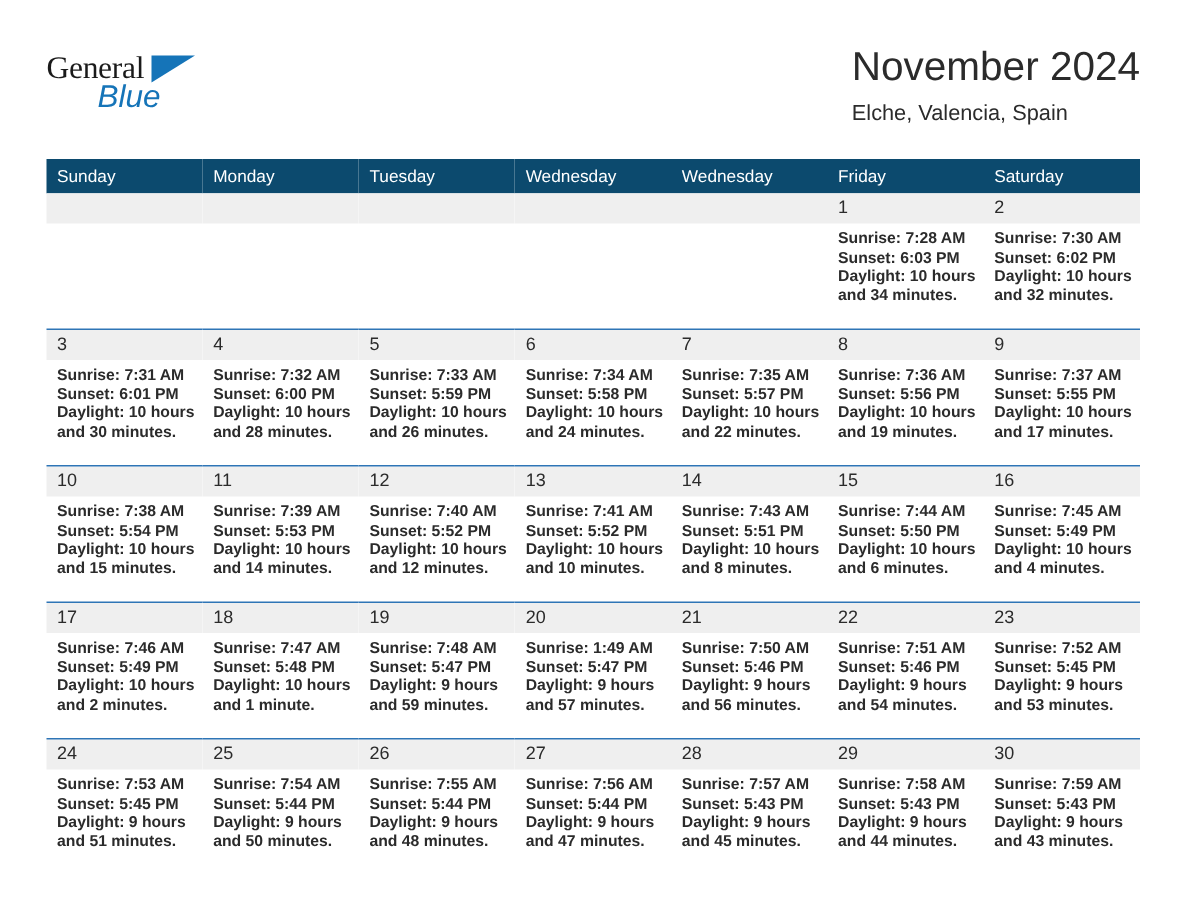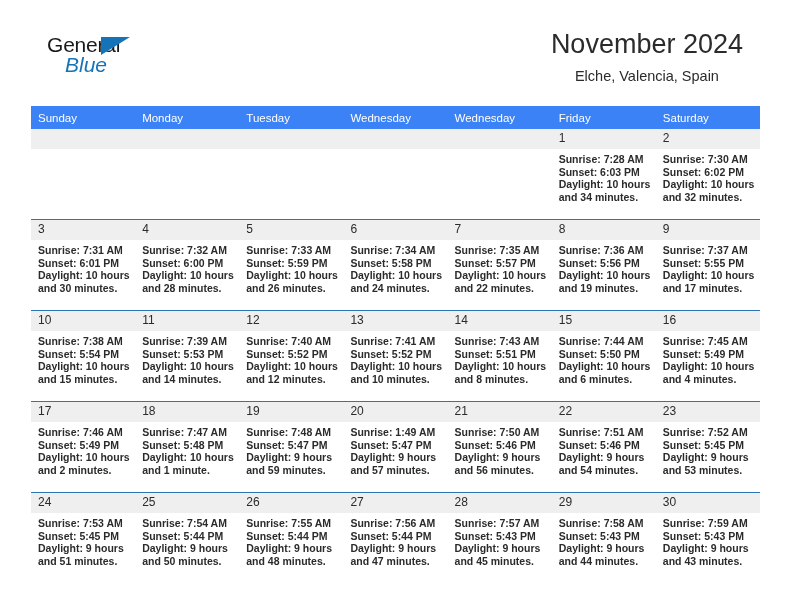--- a/index.html
+++ b/index.html
@@ -33,26 +33,26 @@
 
   .logo {
     position: absolute;
     left: 0;
     top: 6px;
     width: 120px;
     height: 48px;
   }
   .logo-general {
     position: absolute;
-    left: 16px;
+    left: 0;
     top: 0;
     font-size: 21px;
     letter-spacing: -0.2px;
     color: #1a1a1a;
-    font-family: Liberation Sans, sans-serif;
+    font-family: Liberation Serif, serif;
     line-height: 22px;
   }
   .logo-tri {
     position: absolute;
     left: 70px;
     top: 3px;
     width: 0;
     height: 0;
     border-left: 29px solid #1574b8;
     border-bottom: 18px solid transparent;
@@ -63,23 +63,23 @@
     top: 20px;
     font-size: 21px;
     color: #1574b8;
     font-family: "Liberation Sans", sans-serif;
     line-height: 22px;
     font-style: italic;
   }
 
   .title-block {
     position: absolute;
-    right: 17px;
+    right: 0;
     top: 0;
-    text-align: center;
+    text-align: left;
   }
   .month-title {
     font-size: 27px;
     color: #2b2b2b;
     line-height: 32px;
     font-weight: normal;
     white-space: nowrap;
   }
   .location {
     font-size: 14.5px;
@@ -92,21 +92,21 @@
   
   .calendar {
     position: absolute;
     left: 31px;
     top: 106px;
     width: 729px;
     border-collapse: collapse;
     table-layout: fixed;
   }
   .calendar th {
-    background: #3b82f6;
+    background: #0c4a6e;
     color: #ffffff;
     font-size: 11.5px;
     font-weight: normal;
     text-align: left;
     padding: 4px 0 4px 7px;
     height: 15px;
     line-height: 14px;
     border: none;
   }
   .calendar td {

